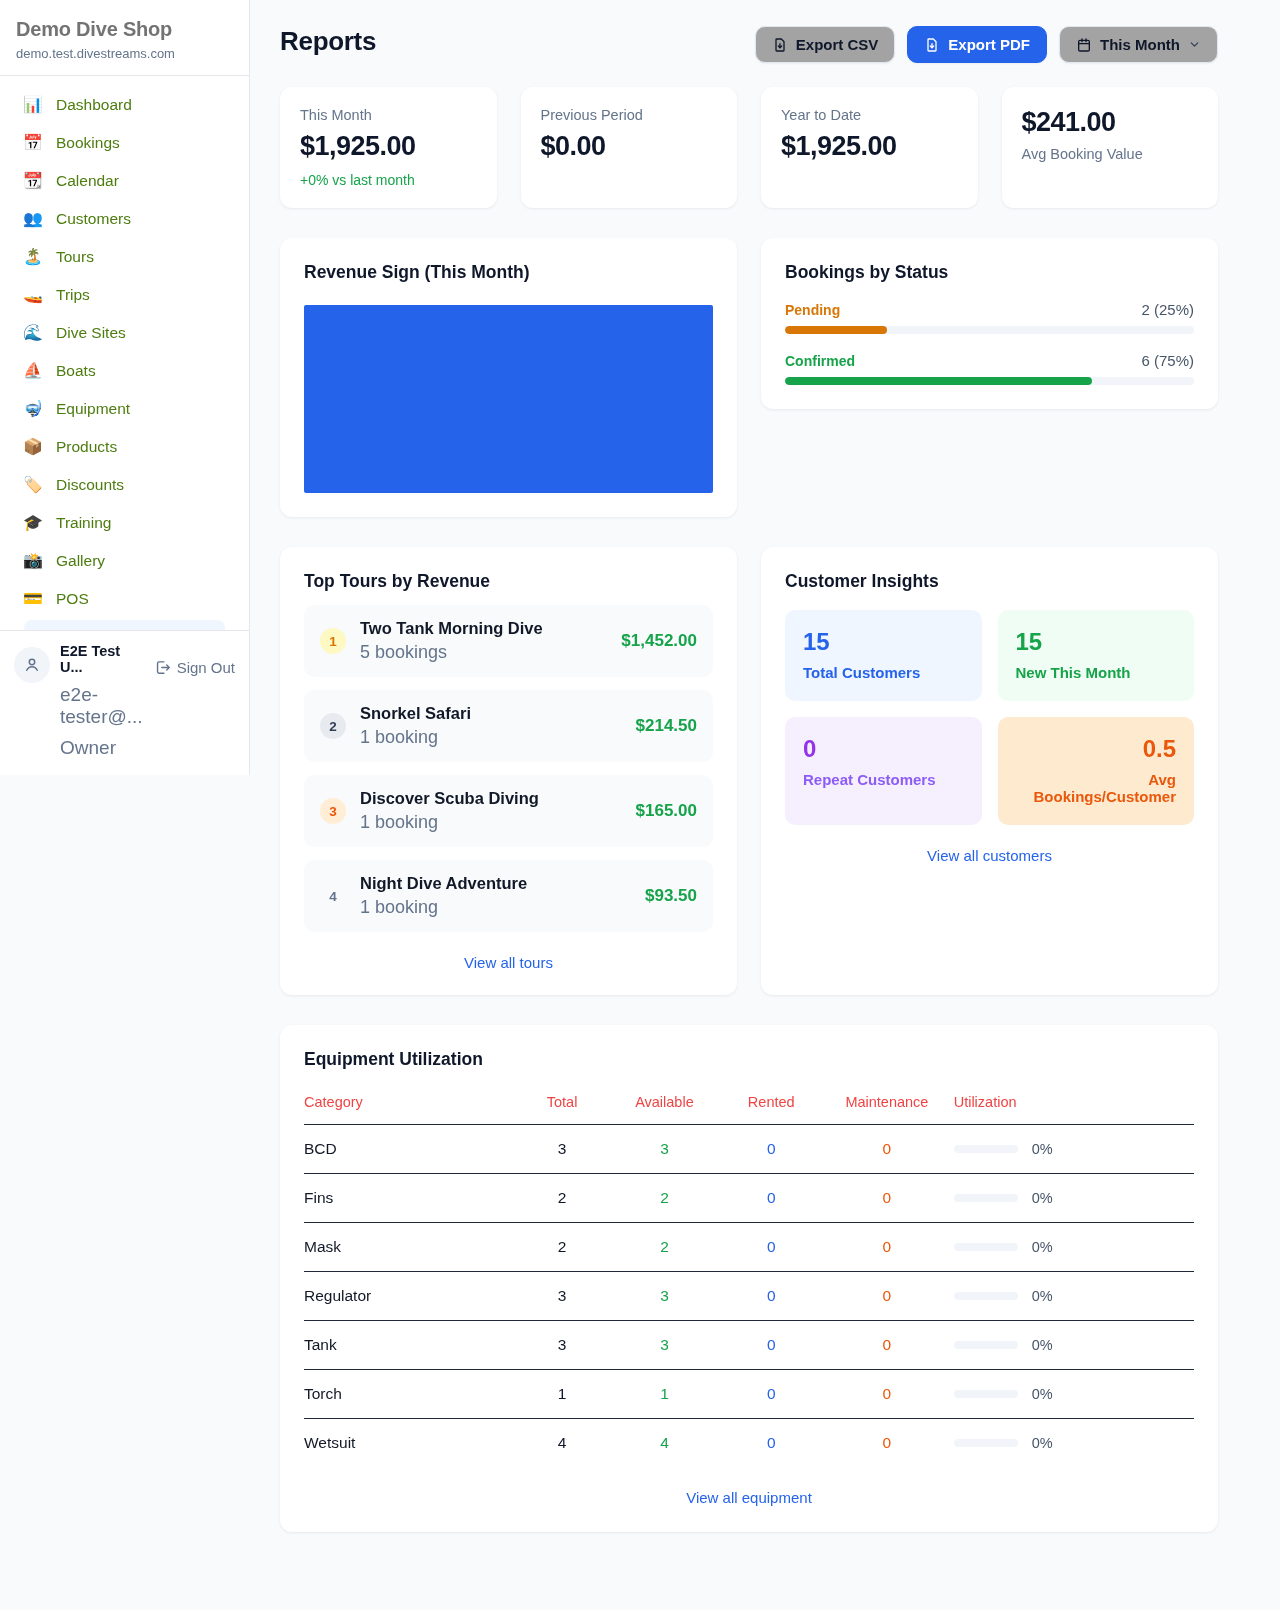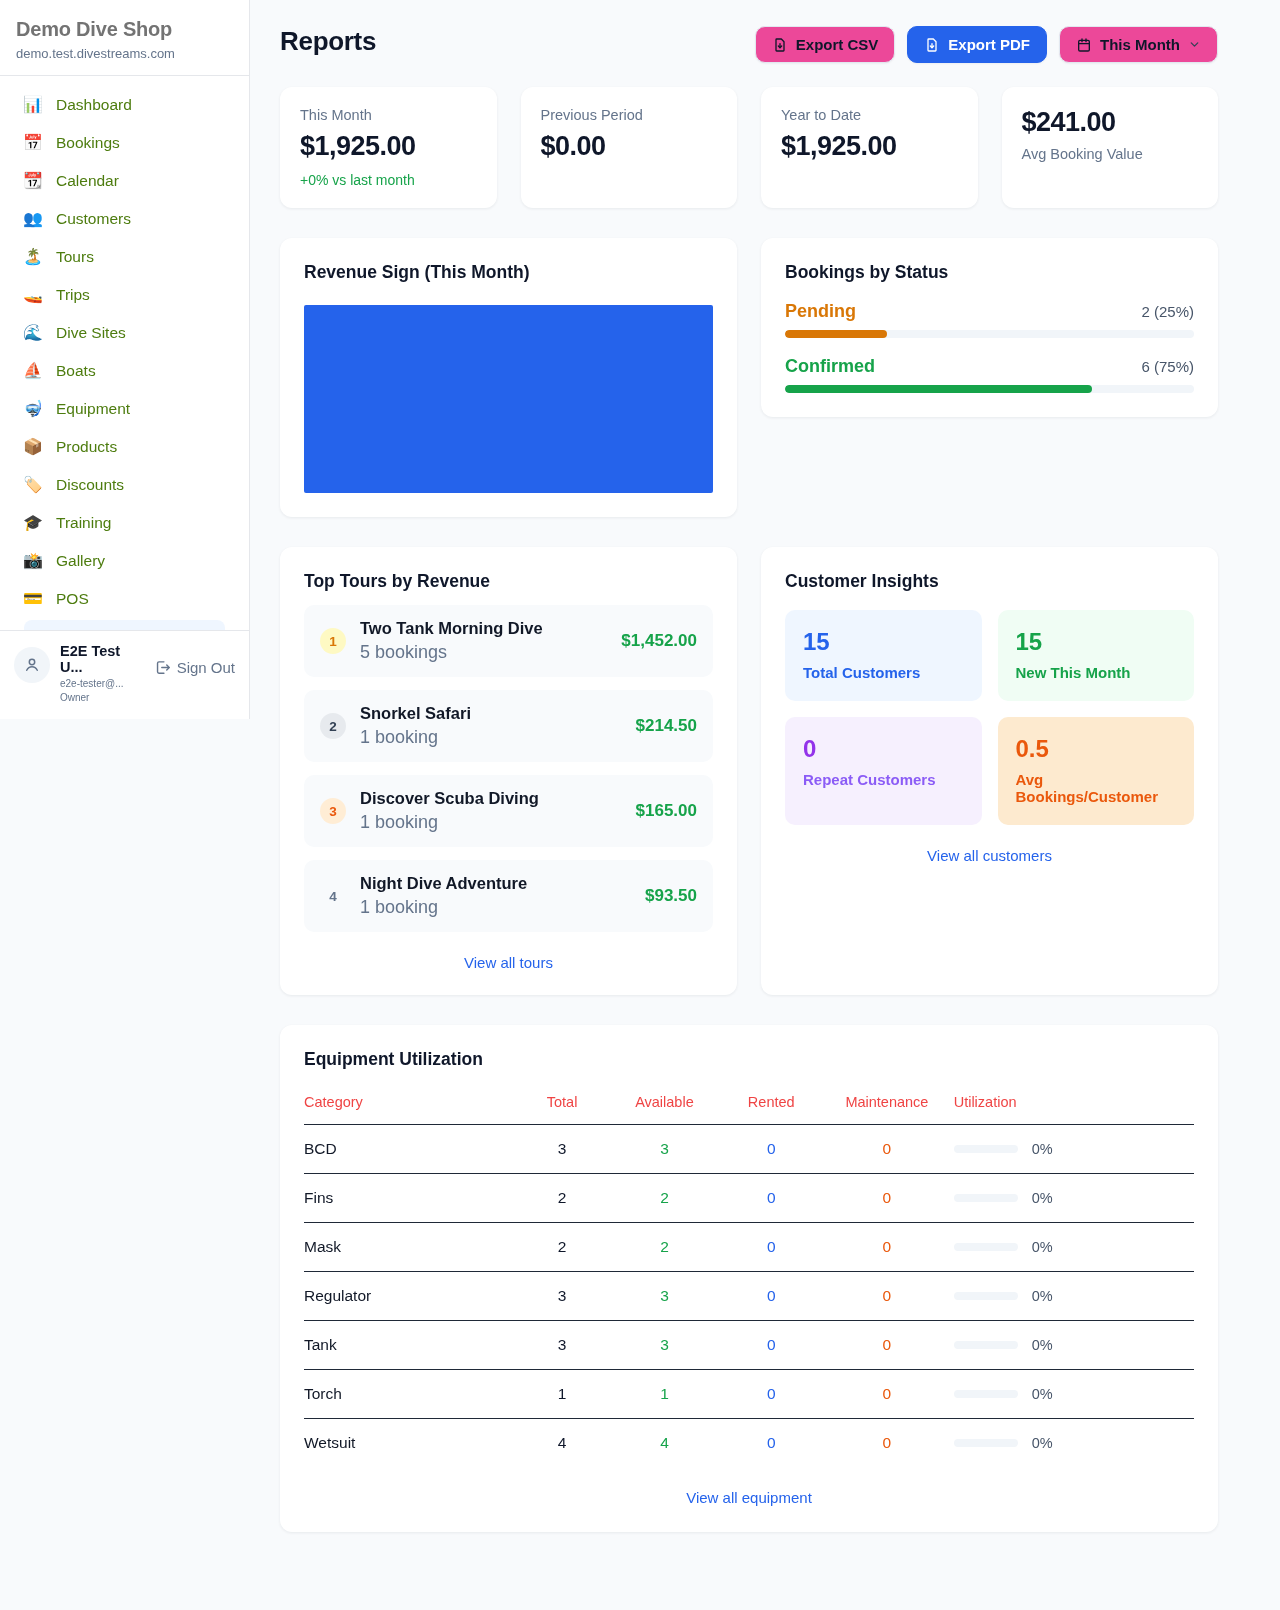--- a/index.html
+++ b/index.html
@@ -17,48 +17,48 @@
   .sb-title { color:#737373; font-size:20px; font-weight:700; letter-spacing:-.2px; }
   .sb-domain { color:#64748b; font-size:13px; margin-top:5px; }
   .sb-nav { padding:10px 12px 0; }
   .nav-item { display:flex; align-items:center; gap:12px; padding:10px 10px; border-radius:8px; cursor:pointer; }
   .nav-icon { width:22px; font-size:16px; text-align:center; line-height:1; }
   .nav-label { color:#4d7c0f; font-size:15.5px; }
   .nav-active-sliver { height:10px; margin:2px 12px 0; background:#eff6ff; border-radius:8px 8px 0 0; }
   .sb-foot { border-top:1px solid #e5e7eb; padding:12px 14px 16px; display:flex; align-items:flex-start; gap:10px; }
   .avatar { width:36px; height:36px; border-radius:50%; background:#f1f5f9; display:flex; align-items:center; justify-content:center; flex:0 0 auto; margin-top:4px; }
   .u-name { font-size:14.5px; font-weight:700; color:#0f172a; }
-  .u-sub { font-size:10px; color:#64748b; margin-top:3px; }
+  .u-sub { font-size:19px; color:#64748b; margin-top:9px; }
   .signout { margin-left:auto; margin-top:16px; display:flex; align-items:center; gap:6px; color:#64748b; font-size:15px; cursor:pointer; white-space:nowrap; }
   
   .main { position:absolute; left:250px; top:0; right:0; padding:26px 62px 0 30px; }
   .page-head { display:flex; align-items:flex-start; justify-content:space-between; margin-bottom:24px; }
   .page-title { font-size:26px; font-weight:800; letter-spacing:-.3px; }
   .head-actions { display:flex; gap:12px; }
   .btn { display:flex; align-items:center; gap:8px; padding:9px 16px; border-radius:10px; font-size:15px; font-weight:600;
-         background:#ec4899; border:1px solid #e2e8f0; color:#0f172a; cursor:pointer; box-shadow:0 1px 2px rgba(15,23,42,.05); }
+         background:#a3a3a3; border:1px solid #e2e8f0; color:#0f172a; cursor:pointer; box-shadow:0 1px 2px rgba(15,23,42,.05); }
   .btn-primary { background:#2563eb; border-color:#2563eb; color:#fff; }
   .btn svg { display:block; }
   
   .card { background:#fff; border-radius:12px; box-shadow:0 1px 3px rgba(15,23,42,.07); }
   .stats-grid { display:grid; grid-template-columns:repeat(4,1fr); gap:24px; }
   .stat-card { padding:20px; }
   .stat-label { font-size:14.5px; color:#64748b; }
   .stat-value { font-size:27px; font-weight:800; letter-spacing:-.5px; margin-top:8px; }
   .stat-delta { font-size:14px; color:#16a34a; margin-top:10px; }
   .stat-card.avg .stat-value { margin-top:0; }
   .stat-card.avg .stat-label { margin-top:8px; }
   .two-col { display:grid; grid-template-columns:1fr 1fr; gap:24px; margin-top:30px; align-items:start; }
   .section-title { font-size:17.5px; font-weight:700; }
   .rev-card { padding:24px; }
   .rev-bar { height:188px; border-radius:2px; margin-top:22px; }
   .status-card { padding:24px; }
   .status-row { margin-top:18px; }
   .status-line { display:flex; justify-content:space-between; align-items:baseline; margin-bottom:8px; }
-  .status-name { font-size:18px; font-weight:700; }
+  .status-name { font-size:14px; font-weight:700; }
   .status-count { font-size:15px; color:#475569; }
   .bar-track { height:8px; background:#f1f5f9; border-radius:99px; overflow:hidden; }
   .bar-fill { height:100%; border-radius:99px; }
   .equal-row { display:grid; grid-template-columns:1fr 1fr; gap:24px; margin-top:30px; align-items:stretch; }
   .tours-card, .insights-card { padding:24px; display:flex; flex-direction:column; }
   .tour-row { display:flex; align-items:center; gap:14px; background:#f8fafc; border-radius:10px; padding:14px 16px; margin-top:13px; }
   .rank { width:26px; height:26px; border-radius:50%; display:flex; align-items:center; justify-content:center; font-size:13.5px; font-weight:600; flex:0 0 auto; }
   .rank-1 { background:#fef9c3; color:#d97706; }
   .rank-2 { background:#e7eaee; color:#334155; }
   .rank-3 { background:#ffedd5; color:#ea580c; }
@@ -67,21 +67,21 @@
   .tour-sub { font-size:18px; color:#64748b; margin-top:4px; }
   .tour-rev { margin-left:auto; font-size:17px; font-weight:700; color:#16a34a; white-space:nowrap; }
   .card-link { display:block; text-align:center; color:#2563eb; font-size:15px; margin-top:22px; text-decoration:none; cursor:pointer; }
   .insight-grid { display:grid; grid-template-columns:1fr 1fr; gap:16px; margin-top:18px; }
   .tile { border-radius:10px; padding:18px 18px 20px; }
   .tile-value { font-size:24px; font-weight:800; }
   .tile-label { font-size:15px; font-weight:600; margin-top:8px; }
   .tile-blue   { background:#eff6ff; } .tile-blue  .tile-value,.tile-blue  .tile-label{ color:#2563eb; }
   .tile-green  { background:#f0fdf4; } .tile-green .tile-value,.tile-green .tile-label{ color:#16a34a; }
   .tile-purple { background:#f6f0fe; } .tile-purple .tile-value{ color:#9333ea; } .tile-purple .tile-label{ color:#8b5cf6; }
-  .tile-orange { background:#fdeacf; } .tile-orange .tile-value,.tile-orange .tile-label{ color:#ea580c; }
+  .tile-orange { background:#fdeacf;text-align:right; } .tile-orange .tile-value,.tile-orange .tile-label{ color:#ea580c; }
   
   .equip-card { margin-top:30px; padding:24px 24px 26px; margin-bottom:76px; }
   table { width:100%; border-collapse:collapse; margin-top:16px; }
   th { font-size:14.5px; color:#ef4444; font-weight:400; text-align:center; padding:8px 0 14px; border-bottom:1px solid #1f2937; }
   th.cat, th.util { text-align:left; }
   td { font-size:15.5px; padding:15px 0; border-bottom:1px solid #1f2937; text-align:center; }
   tr:last-child td { border-bottom:none; }
   td.cat { text-align:left; color:#111827; font-weight:500; }
   td.avail { color:#16a34a; } td.rent { color:#2563eb; } td.maint { color:#ea580c; }
   td.util { text-align:left; }

